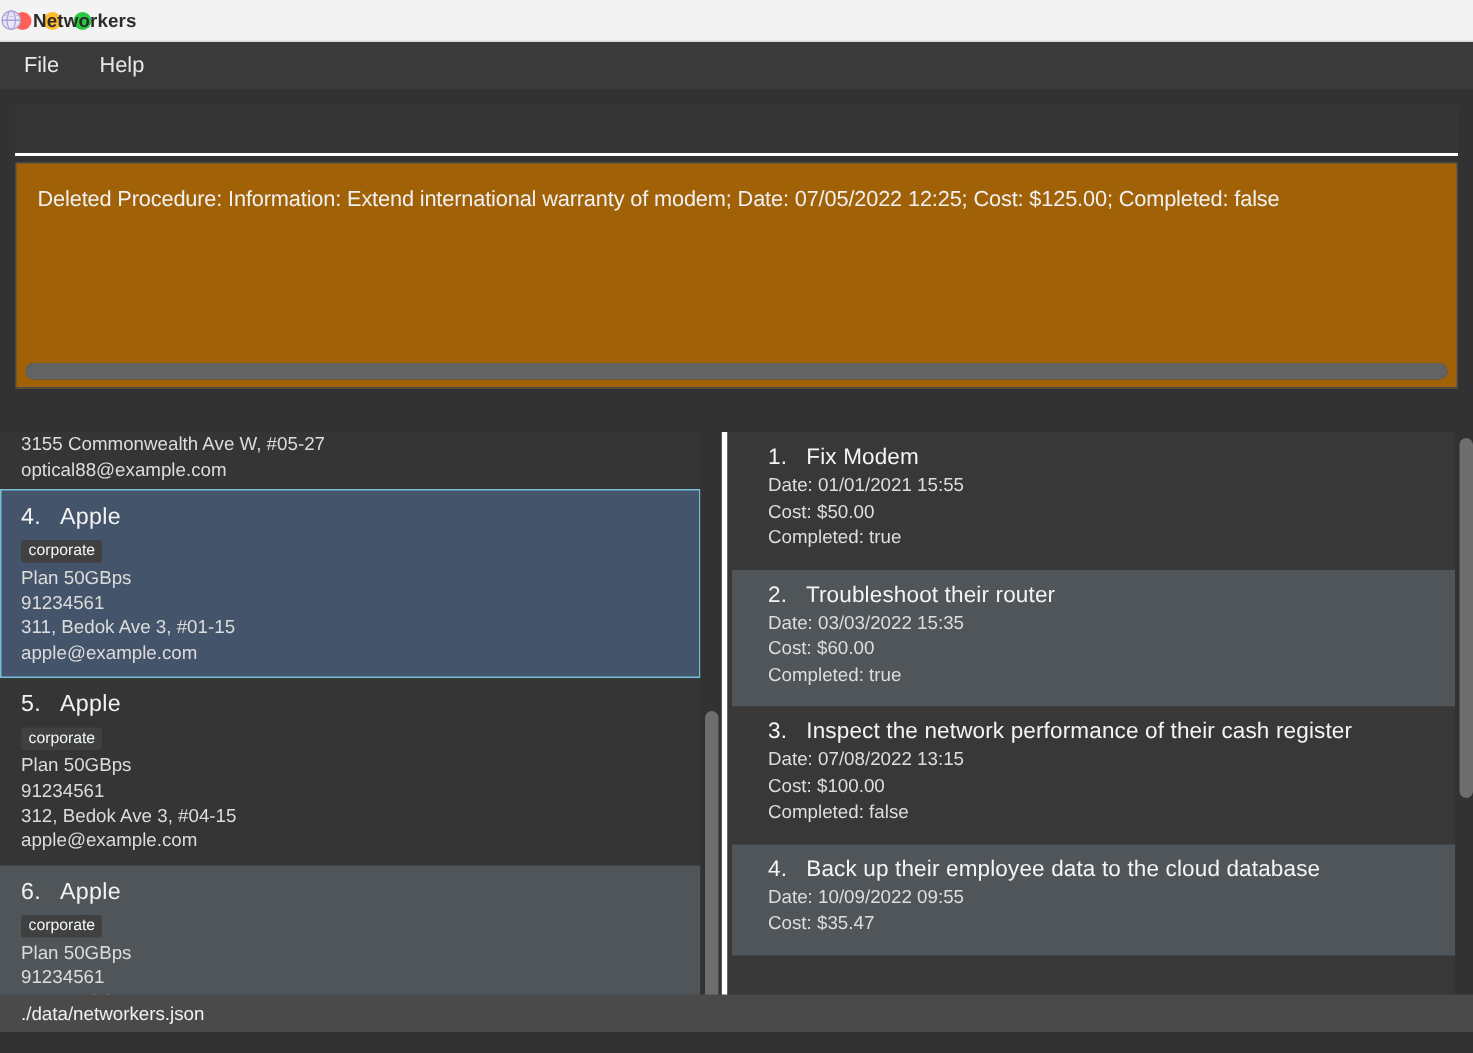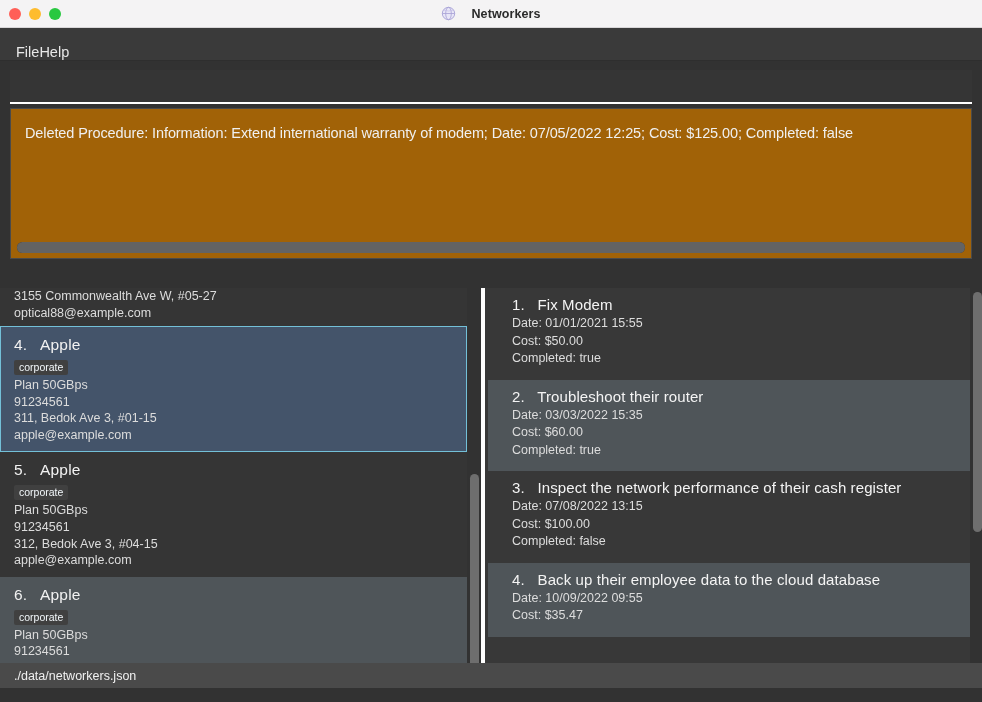--- a/index.html
+++ b/index.html
@@ -26,39 +26,40 @@
   }
   .dot { width: 12px; height: 12px; border-radius: 50%; }
   .dot.red    { background: #ff5f57; }
   .dot.yellow { background: #febc2e; }
   .dot.green  { background: #28c840; }
   .title-center {
     position: absolute;
     left: 0; right: 0;
     display: flex;
     align-items: center;
-    justify-content: center;
-    gap: 15px;
+    justify-content: flex-start;
+    gap: 7px;
     pointer-events: none;
   }
   .app-icon { width: 15px; height: 15px; display:block; }
   .title-text {
     font-size: 12.5px;
     font-weight: bold;
     color: #2b2b2b;
     letter-spacing: 0.1px;
   }
 
   
   .menubar {
     height: 33px;
     background: #3a3a3a;
     display: flex;
-    align-items: flex-end;
+    align-items: center;
     padding-left: 16px;
+    gap: 27px;
     border-bottom: 1px solid #2e2e2e;
   }
   .menu-item {
     font-size: 14.5px;
     color: #e8e8e8;
     cursor: default;
   }
 
   
   .top-field-wrap {

